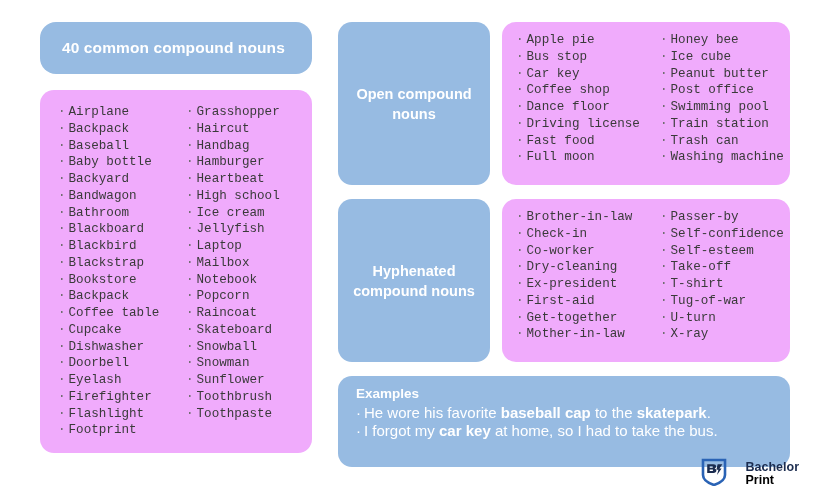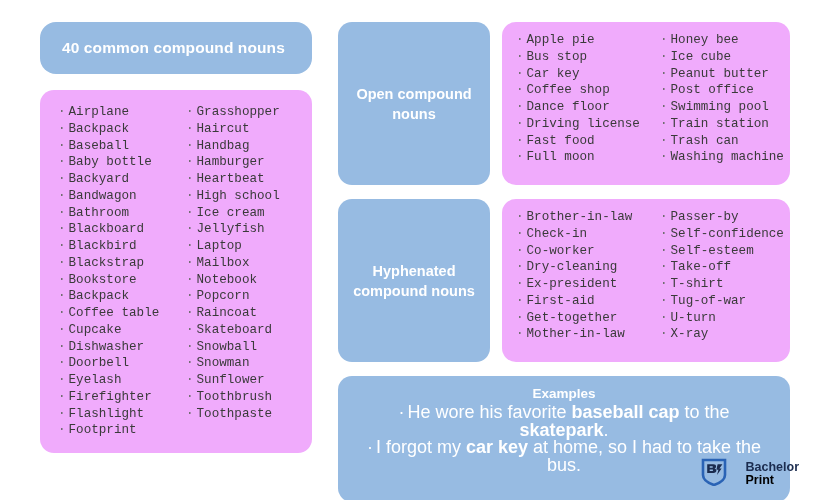--- a/index.html
+++ b/index.html
@@ -15,21 +15,20 @@
     overflow: hidden;
     position: relative;
   }
 
   
   .blue-card {
     background: #97bbe2;
     border-radius: 14px;
     color: #ffffff;
     box-sizing: border-box;
-    text-align: center;
   }
   .light-card {
     background: #f0abfc;
     border-radius: 14px;
     box-sizing: border-box;
     font-family: Liberation Mono, monospace;
   }
 
   
   #left-col {
@@ -121,21 +120,21 @@
     margin-top: 14px;
     padding: 10px 18px 28px 18px;
     border-radius: 14px;
   }
   #examples-title {
     font-size: 13.5px;
     font-weight: bold;
     margin-bottom: 3px;
   }
   .example-line {
-    font-size: 18px;
+    font-size: 15px;
     line-height: 17.5px;
     color: #ffffff;
   }
   .example-line .dot { margin-right: 3px; }
   .example-line b { font-weight: bold; }
 
   
   #logo {
     position: absolute;
     right: 26px;

